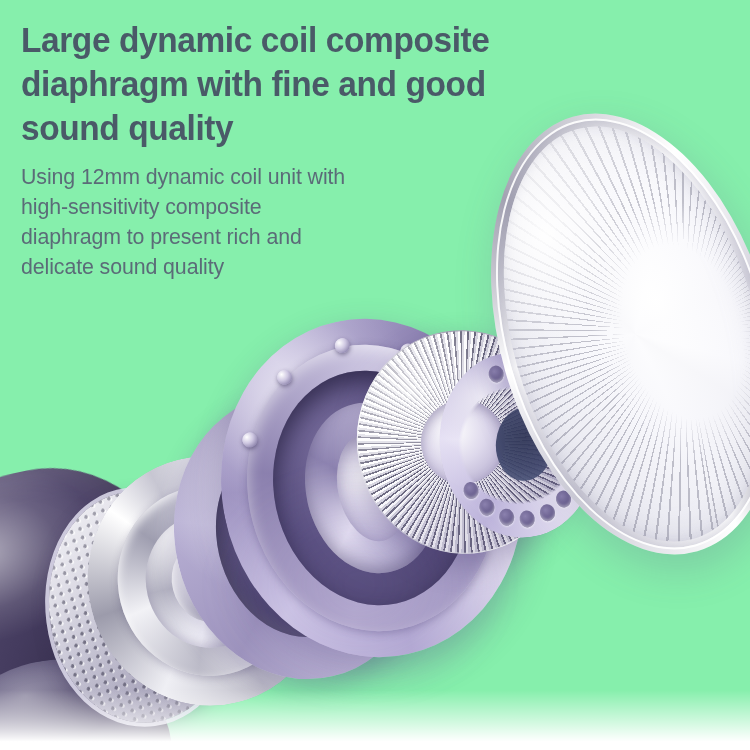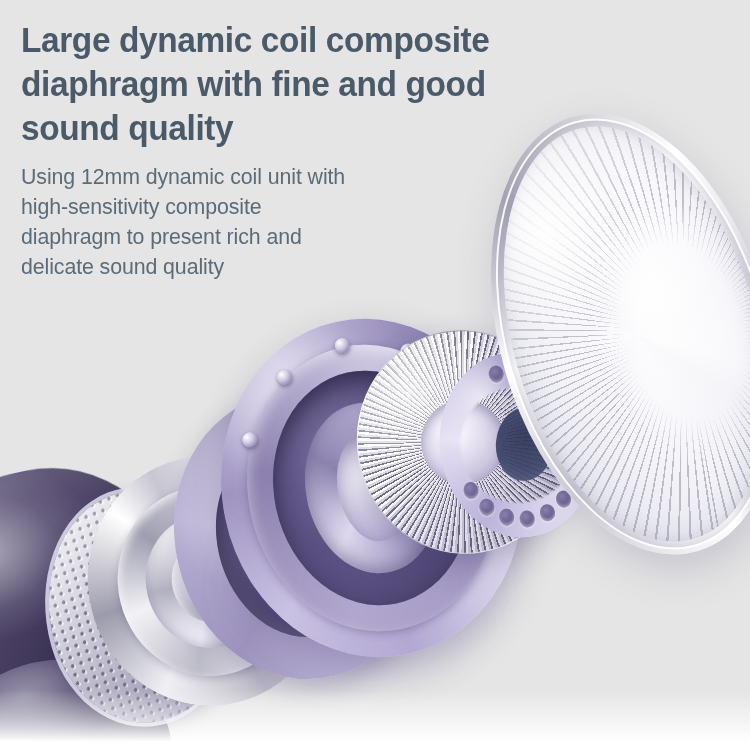--- a/index.html
+++ b/index.html
@@ -2,21 +2,21 @@
 <html><head>
 <meta charset="utf-8">
 <style>
   html,body{margin:0;padding:0;}
   body{
     width:750px;height:750px;overflow:hidden;
     background:#ffffff;
     font-family:"Liberation Sans","DejaVu Sans",sans-serif;
     position:relative;
   }
-  .stage{position:absolute;inset:0;width:750px;height:750px;overflow:hidden;background:#e5e5e5;}
+  .stage{position:absolute;inset:0;width:750px;height:750px;overflow:hidden;background:#86efac;}
 
   
   .copy{position:absolute;left:21px;top:18px;width:600px;z-index:60;}
   .headline{
     font-size:35px;line-height:44px;font-weight:700;
     color:#4a5a68;letter-spacing:-0.4px;
     font-family:"Liberation Sans","DejaVu Sans",sans-serif;
     transform:scaleX(0.955);transform-origin:left top;
     white-space:pre-line;margin:0;
   }

